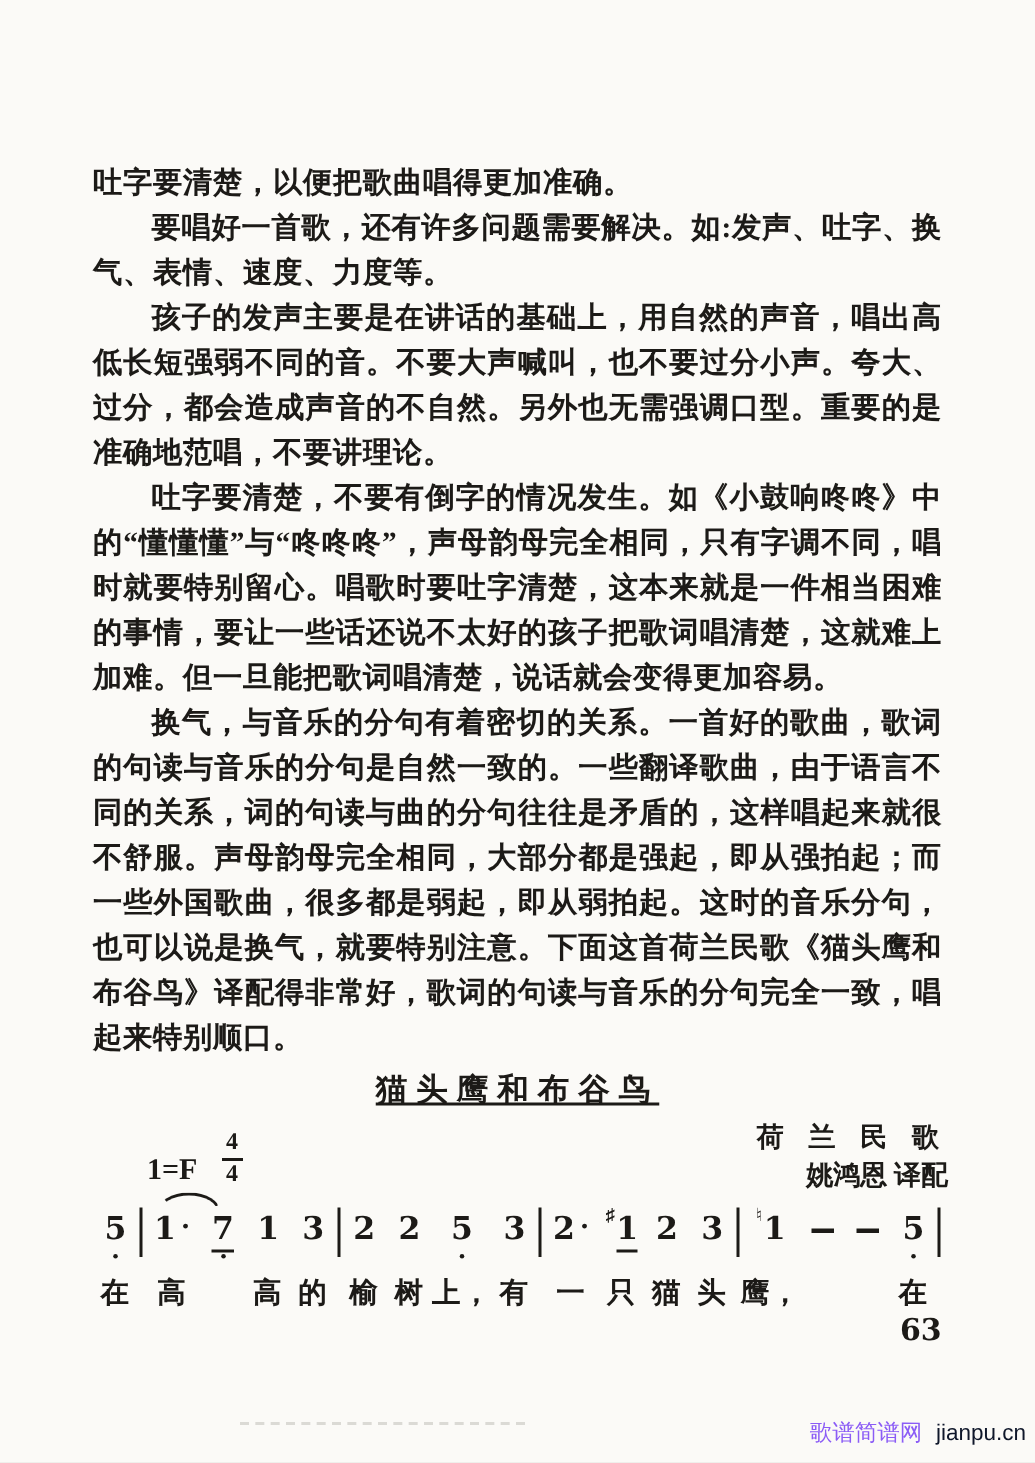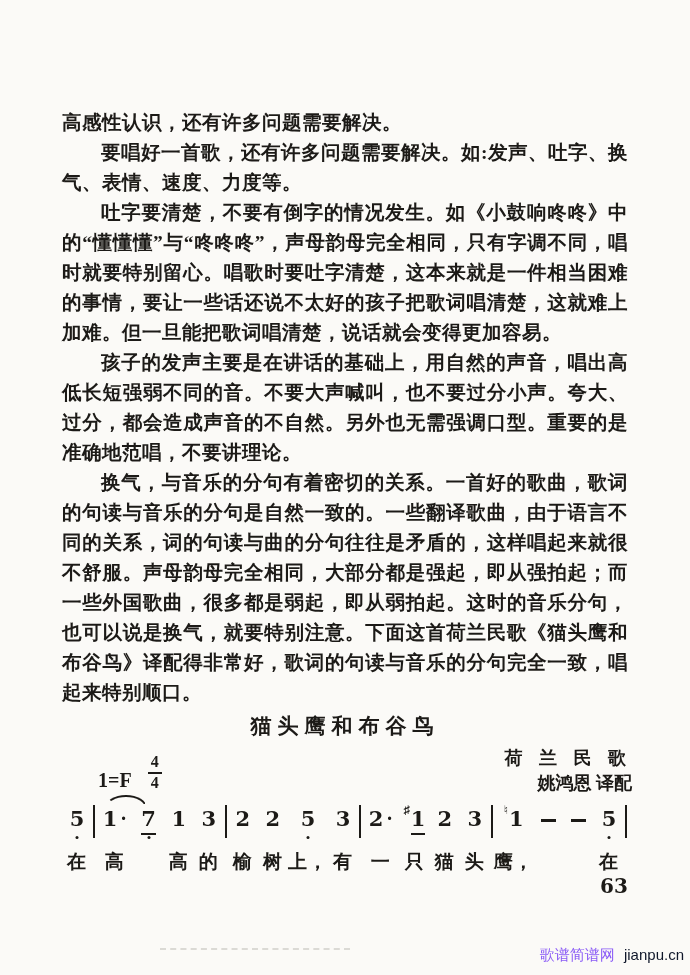--- a/index.html
+++ b/index.html
@@ -26,20 +26,21 @@
     text-align:justify;
     text-justify:inter-ideograph;
   }
   .text-block p.indent{text-indent:2em;}
   
   .song{position:absolute;left:62px;top:712px;width:566px;}
   .song-title{
     text-align:center;
     font-size:21px;font-weight:700;letter-spacing:6px;
     margin:0;
+    text-decoration:underline;
   }
   .song-meta{position:relative;height:62px;}
   .key-time{
     position:absolute;left:36px;top:14px;
     font-size:20px;font-weight:700;
     display:flex;align-items:flex-end;
   }
   .frac{
     display:inline-flex;flex-direction:column;align-items:center;
     margin-left:16px;font-size:16px;line-height:1.05;font-weight:700;
@@ -106,24 +107,24 @@
     position:absolute;left:160px;top:948px;width:190px;height:0;
     border-top:2px dashed rgba(160,158,150,0.35);
   }
 </style>
 </head>
 <body>
 
 <div class="page">
 
   <div class="text-block">
-      <p>高感性认识，还有许多问题需要解决。</p>
+      <p>吐字要清楚，以便把歌曲唱得更加准确。</p>
       <p class="indent">要唱好一首歌，还有许多问题需要解决。如:发声、吐字、换气、表情、速度、力度等。</p>
+      <p class="indent">孩子的发声主要是在讲话的基础上，用自然的声音，唱出高低长短强弱不同的音。不要大声喊叫，也不要过分小声。夸大、过分，都会造成声音的不自然。另外也无需强调口型。重要的是准确地范唱，不要讲理论。</p>
       <p class="indent">吐字要清楚，不要有倒字的情况发生。如《小鼓响咚咚》中的“懂懂懂”与“咚咚咚”，声母韵母完全相同，只有字调不同，唱时就要特别留心。唱歌时要吐字清楚，这本来就是一件相当困难的事情，要让一些话还说不太好的孩子把歌词唱清楚，这就难上加难。但一旦能把歌词唱清楚，说话就会变得更加容易。</p>
-      <p class="indent">孩子的发声主要是在讲话的基础上，用自然的声音，唱出高低长短强弱不同的音。不要大声喊叫，也不要过分小声。夸大、过分，都会造成声音的不自然。另外也无需强调口型。重要的是准确地范唱，不要讲理论。</p>
       <p class="indent">换气，与音乐的分句有着密切的关系。一首好的歌曲，歌词的句读与音乐的分句是自然一致的。一些翻译歌曲，由于语言不同的关系，词的句读与曲的分句往往是矛盾的，这样唱起来就很不舒服。声母韵母完全相同，大部分都是强起，即从强拍起；而一些外国歌曲，很多都是弱起，即从弱拍起。这时的音乐分句，也可以说是换气，就要特别注意。下面这首荷兰民歌《猫头鹰和布谷鸟》译配得非常好，歌词的句读与音乐的分句完全一致，唱起来特别顺口。</p>
     </div>
 
   <div class="song">
     <h2 class="song-title">猫头鹰和布谷鸟</h2>
 
     <div class="song-meta">
       <div class="key-time">
         <span>1=F</span>
         <span class="frac">

